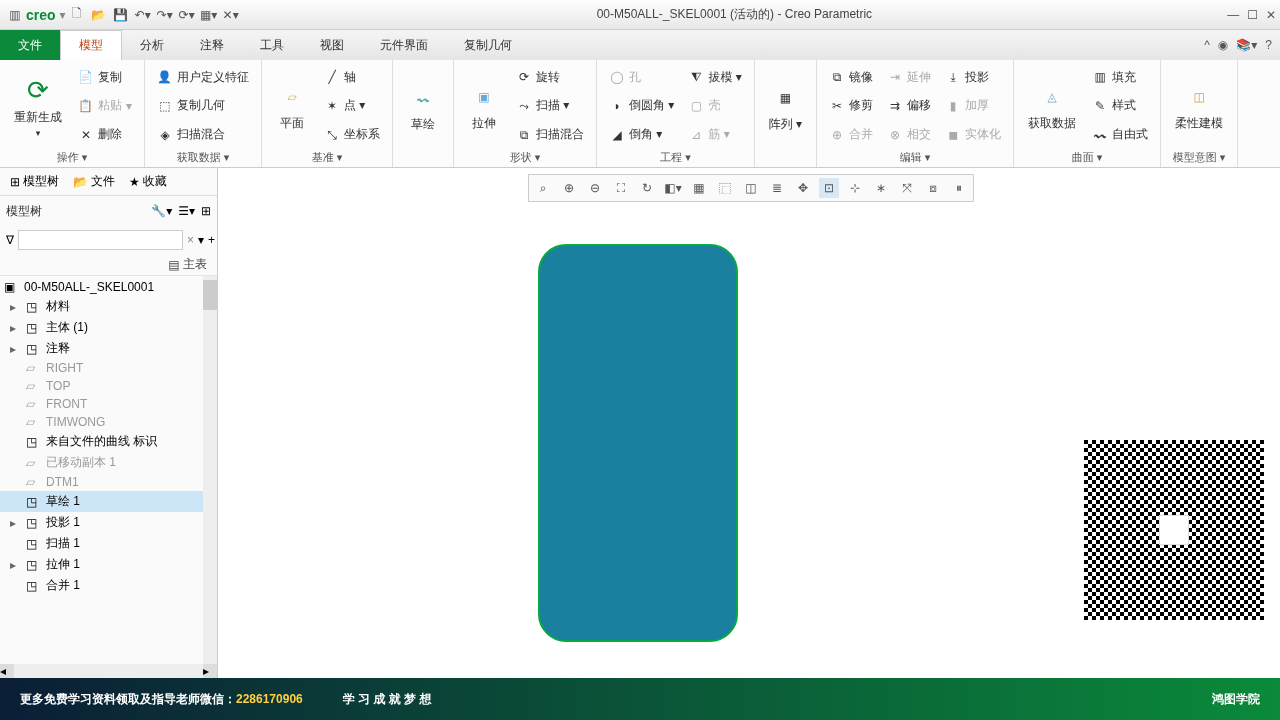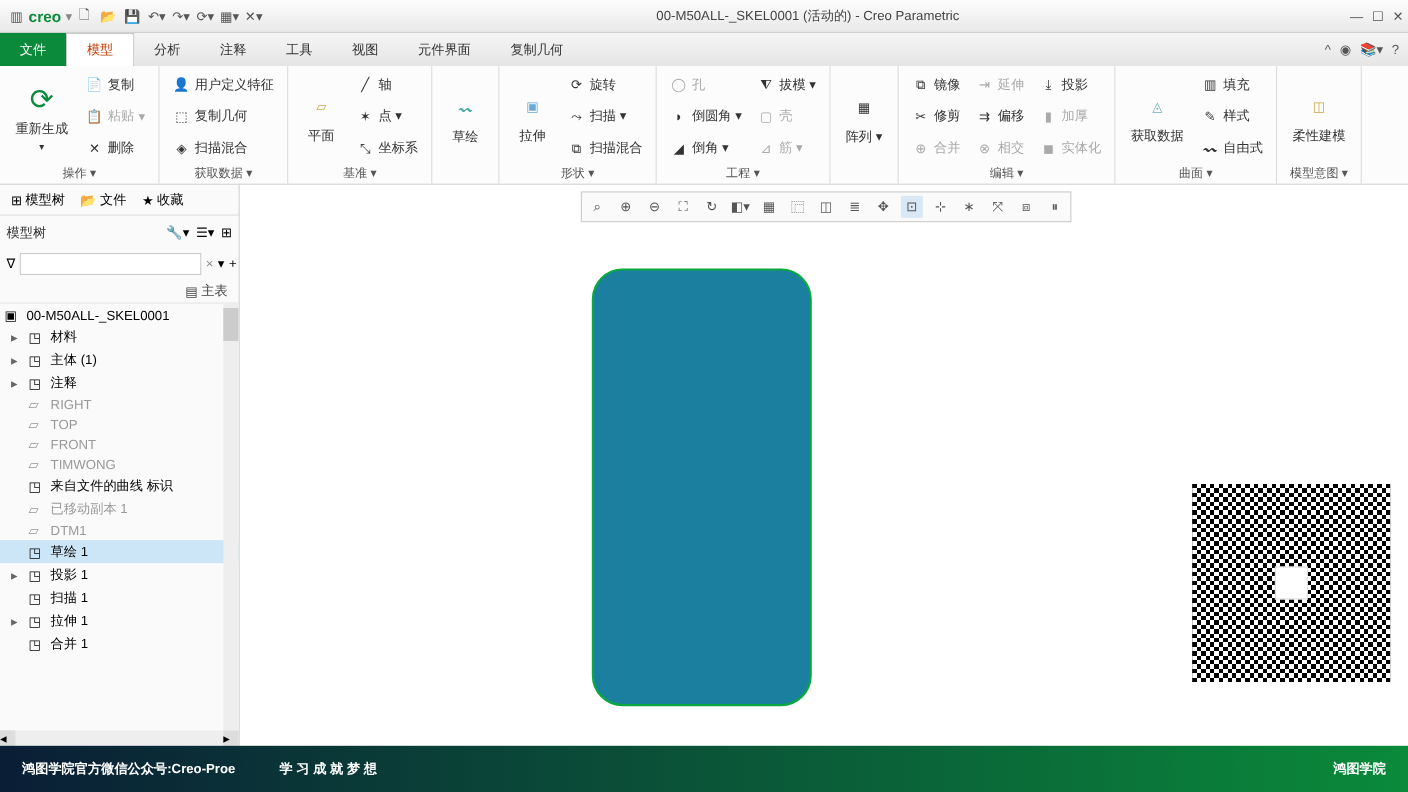--- a/index.html
+++ b/index.html
@@ -458,16 +458,16 @@
     <svg class="cursor" width="16" height="20">
         <path d="M0 0 L0 14 L4 11 L7 17 L9 16 L6 10 L11 10 Z" fill="#fff" stroke="#000"></path>
       </svg>
     <div class="qr">
         <div class="qrgrid"></div>
       </div>
   </div>
 </div>
 
 <div class="footer">
-  <div class="seg">鸿图学院官方微信公众号:Creo-Proe</div>
+  <div class="seg"><span>更多免费学习资料领取及指导老师微信：</span><span class="num">2286170906</span></div>
   <div class="seg">学 习 成 就 梦 想</div>
   <div class="seg" style="margin-left:auto">鸿图学院</div>
 </div>
 
 </body></html>

